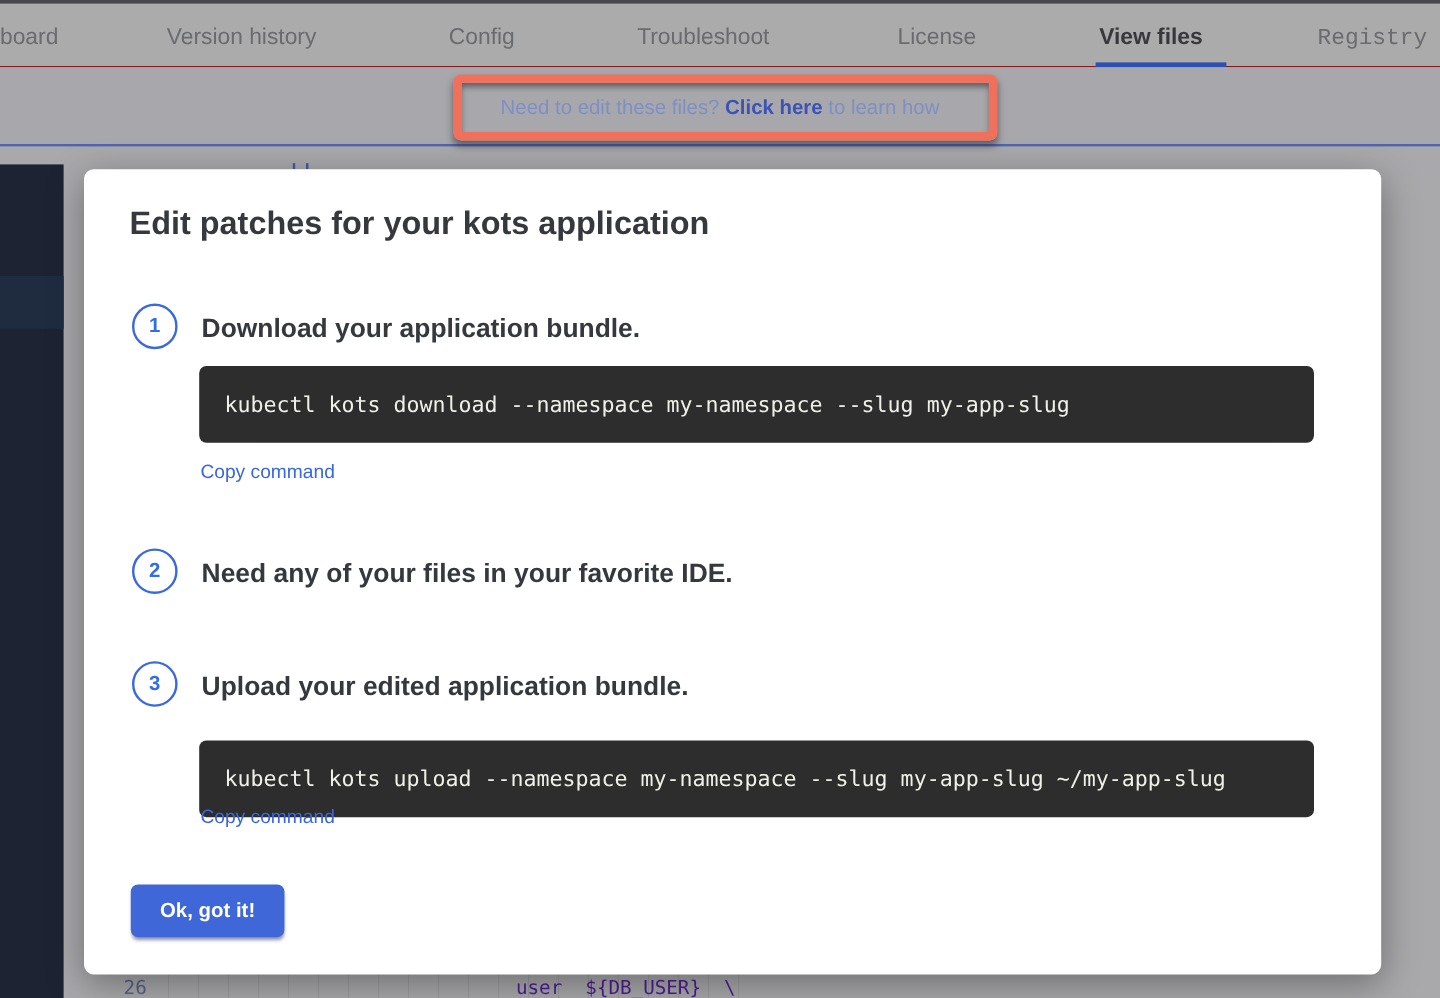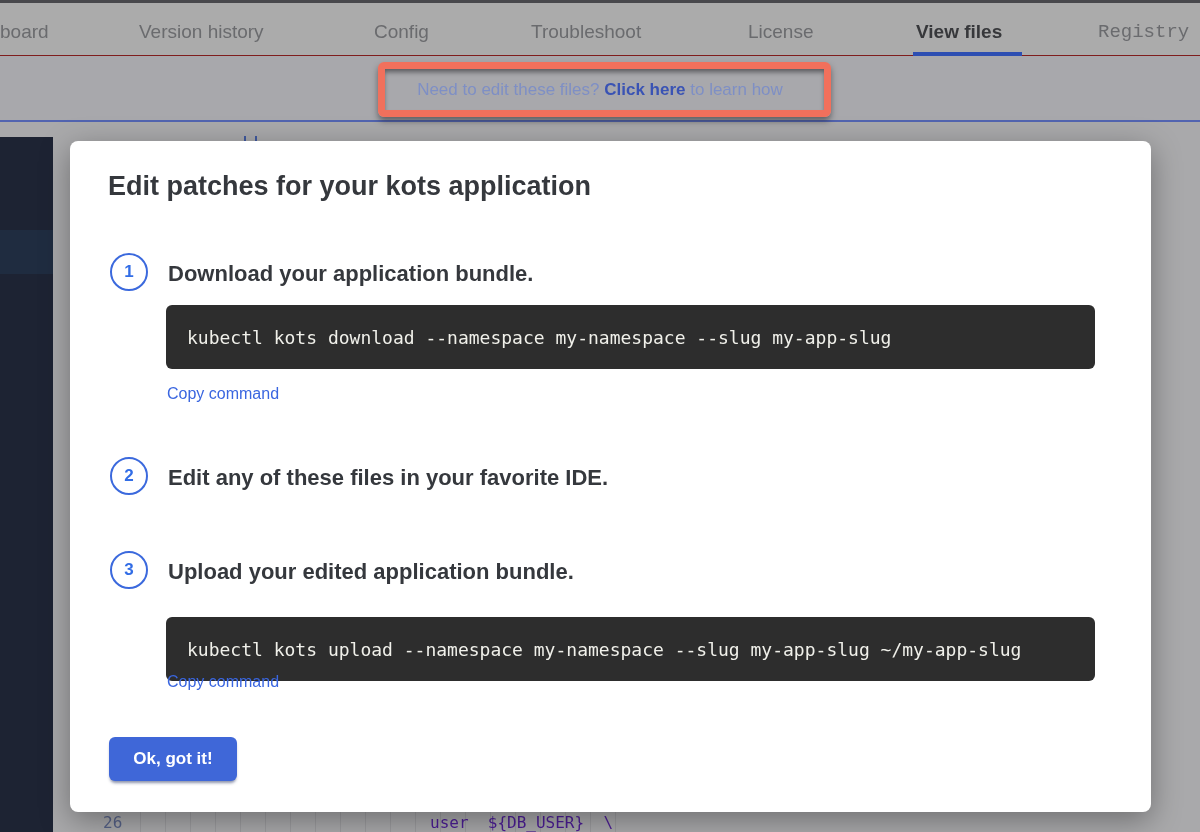--- a/index.html
+++ b/index.html
@@ -144,21 +144,21 @@
       </div>
     <p class="step-heading h1">Download your application bundle.</p>
     <div class="codeblock cb1">
       <code>kubectl kots download --namespace my-namespace --slug my-app-slug</code>
     </div>
     <a class="copy-link cp1">Copy command</a>
 
     <div class="step-circle c2">
         <span>2</span>
       </div>
-    <p class="step-heading h2">Edit any of these files in your favorite IDE.</p>
+    <p class="step-heading h2">Need any of your files in your favorite IDE.</p>
 
     <div class="step-circle c3">
         <span>3</span>
       </div>
     <p class="step-heading h3">Upload your edited application bundle.</p>
     <div class="codeblock cb2">
       <code>kubectl kots upload --namespace my-namespace --slug my-app-slug ~/my-app-slug</code>
     </div>
     <a class="copy-link cp2">Copy command</a>
 

